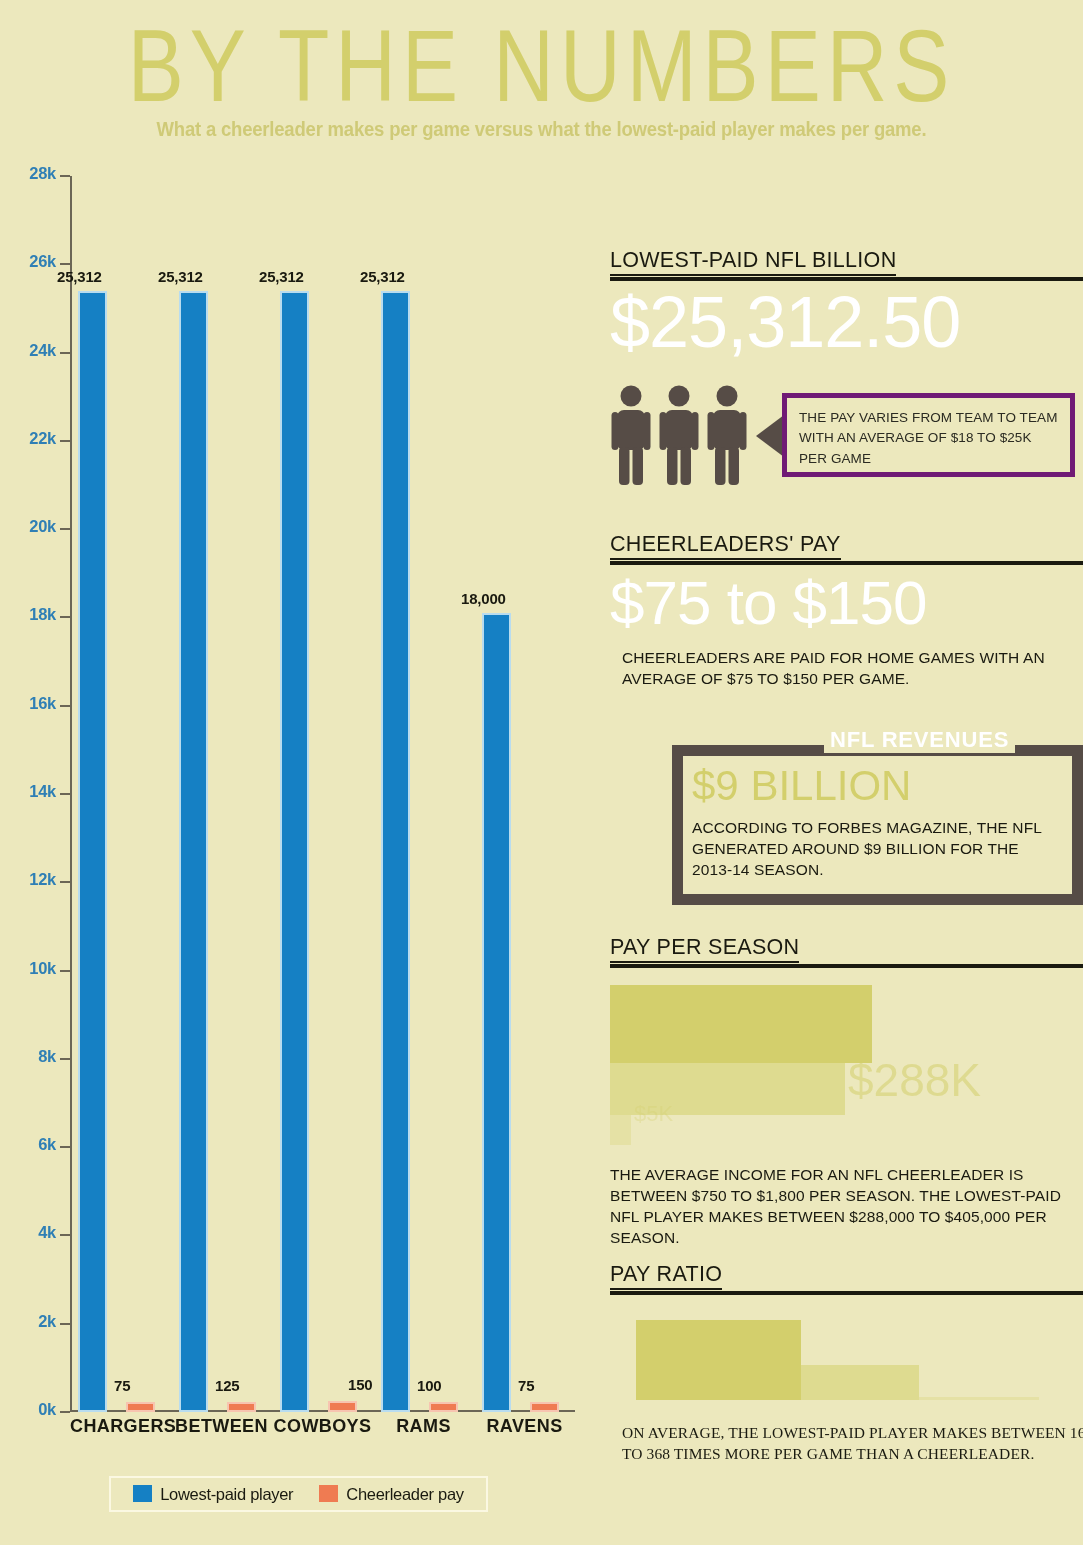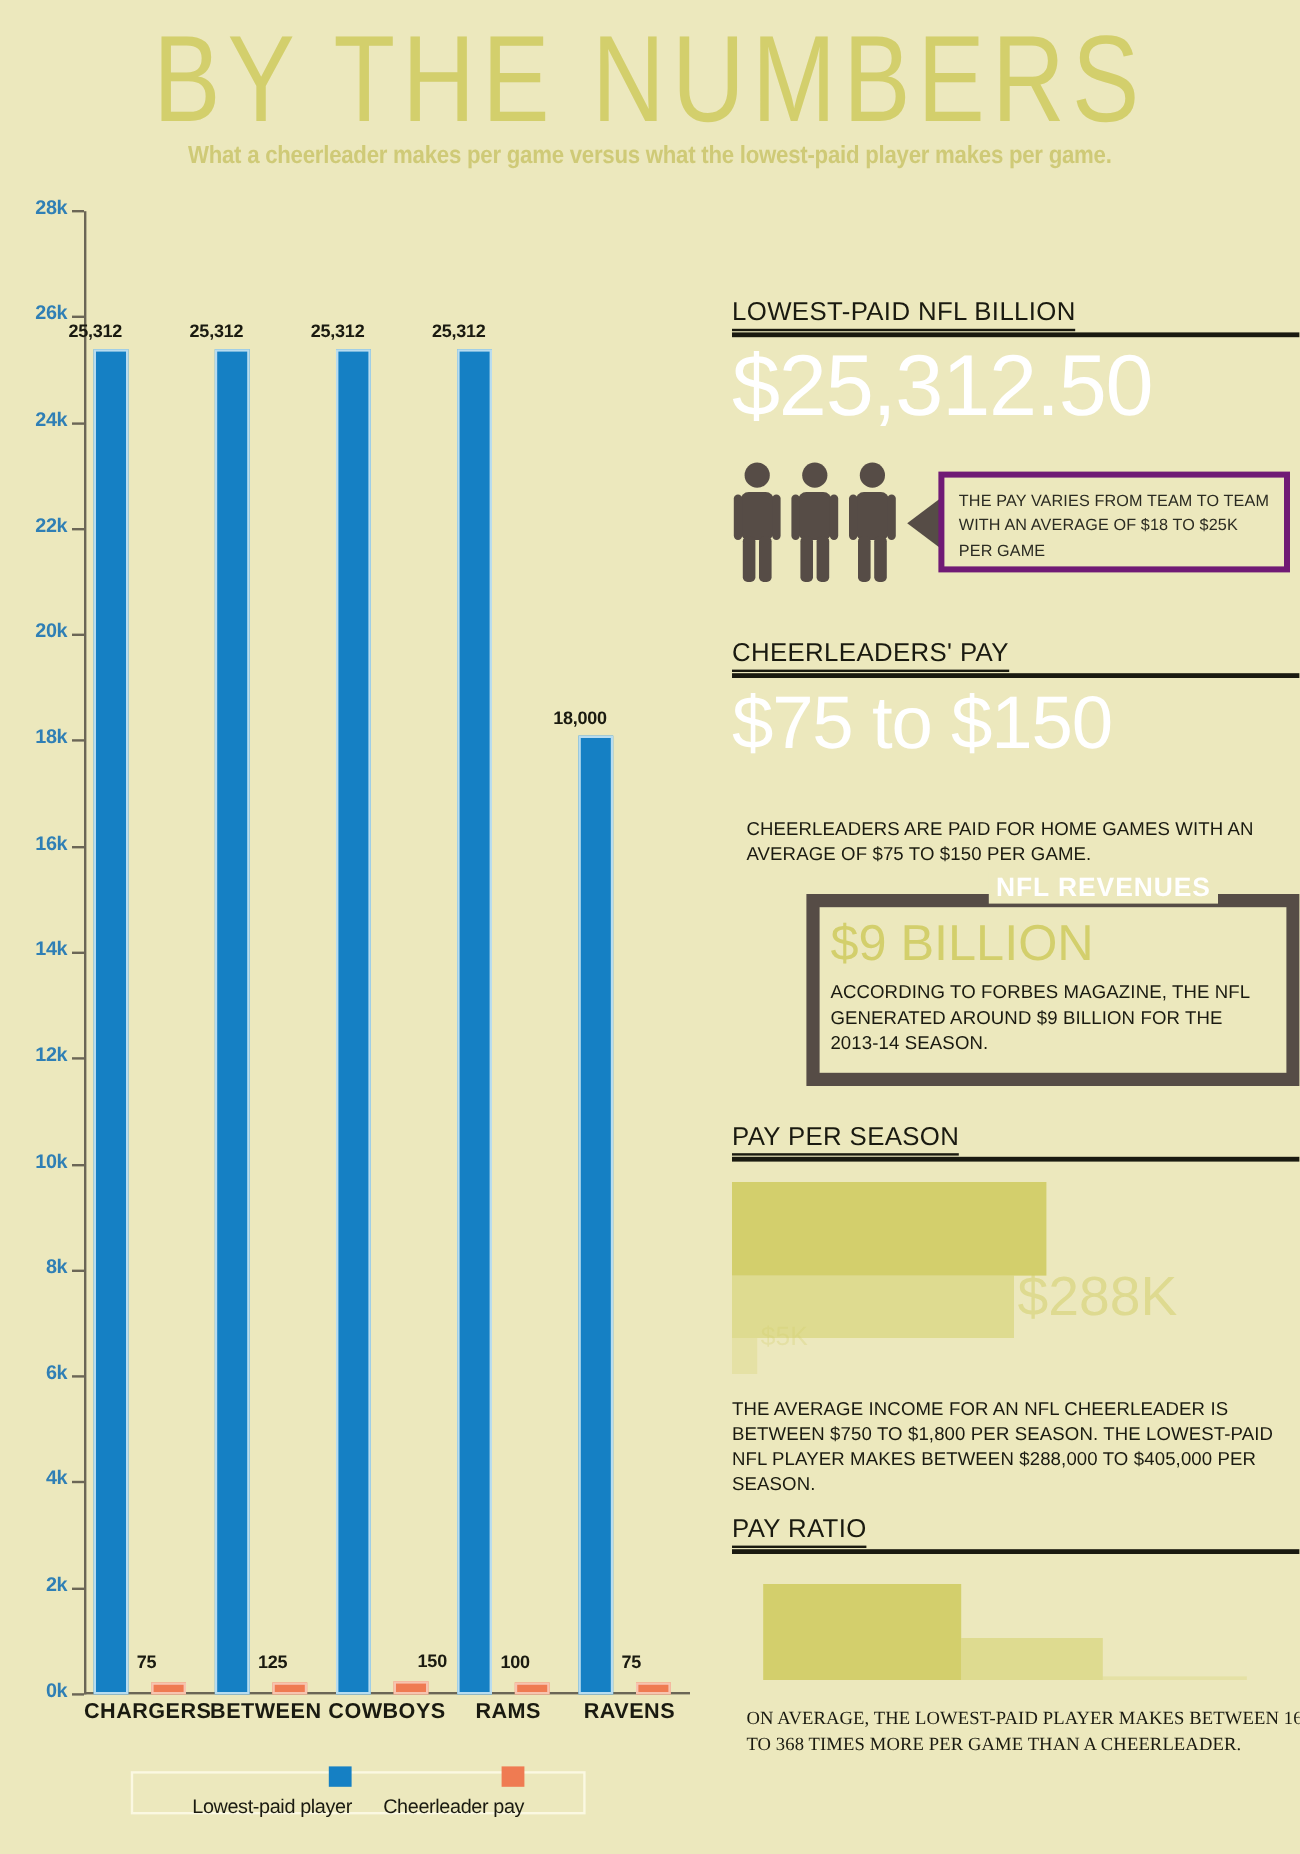--- a/index.html
+++ b/index.html
@@ -140,23 +140,22 @@
     width: 375px;
     height: 32px;
     border: 2px solid #fbf8e2;
     display: flex;
     align-items: center;
     justify-content: center;
     gap: 26px;
   }
   .legend-item {
     display: flex;
-    align-items: flex-end;
+    align-items: flex-start;
     gap: 8px;
-    flex-direction: column;
   }
   .legend-swatch {
     width: 19px;
     height: 17px;
   }
   .legend-label {
     font-size: 16.5px;
     color: #1a1a10;
     letter-spacing: -0.3px;
   }
@@ -485,21 +484,21 @@
     </div>
   </div>
 
   <div class="section-head" style="position:absolute; left:0; top:532px; width:473px;">
     <span class="head-text">CHEERLEADERS' PAY</span>
     <div class="head-rule"></div>
   </div>
 
   <div class="big-white" style="position:absolute; left:0; top:572px; font-size:62px;">$75 to $150</div>
 
-  <div class="body-text" style="position:absolute; left:12px; top:648px; width:462px;margin-top:34px;">CHEERLEADERS ARE PAID FOR HOME GAMES WITH AN AVERAGE OF $75 TO $150 PER GAME.</div>
+  <div class="body-text" style="position:absolute; left:12px; top:648px; width:462px;">CHEERLEADERS ARE PAID FOR HOME GAMES WITH AN AVERAGE OF $75 TO $150 PER GAME.</div>
 
   <div id="revenue-box"></div>
   <div id="revenue-label">NFL REVENUES</div>
   <div id="revenue-amount">$9 BILLION</div>
   <div id="revenue-body" class="body-text">ACCORDING TO FORBES MAGAZINE, THE NFL GENERATED AROUND $9 BILLION FOR THE 2013-14 SEASON.</div>
 
   <div class="section-head" style="position:absolute; left:0; top:935px; width:473px;">
     <span class="head-text">PAY PER SEASON</span>
     <div class="head-rule"></div>
   </div>

